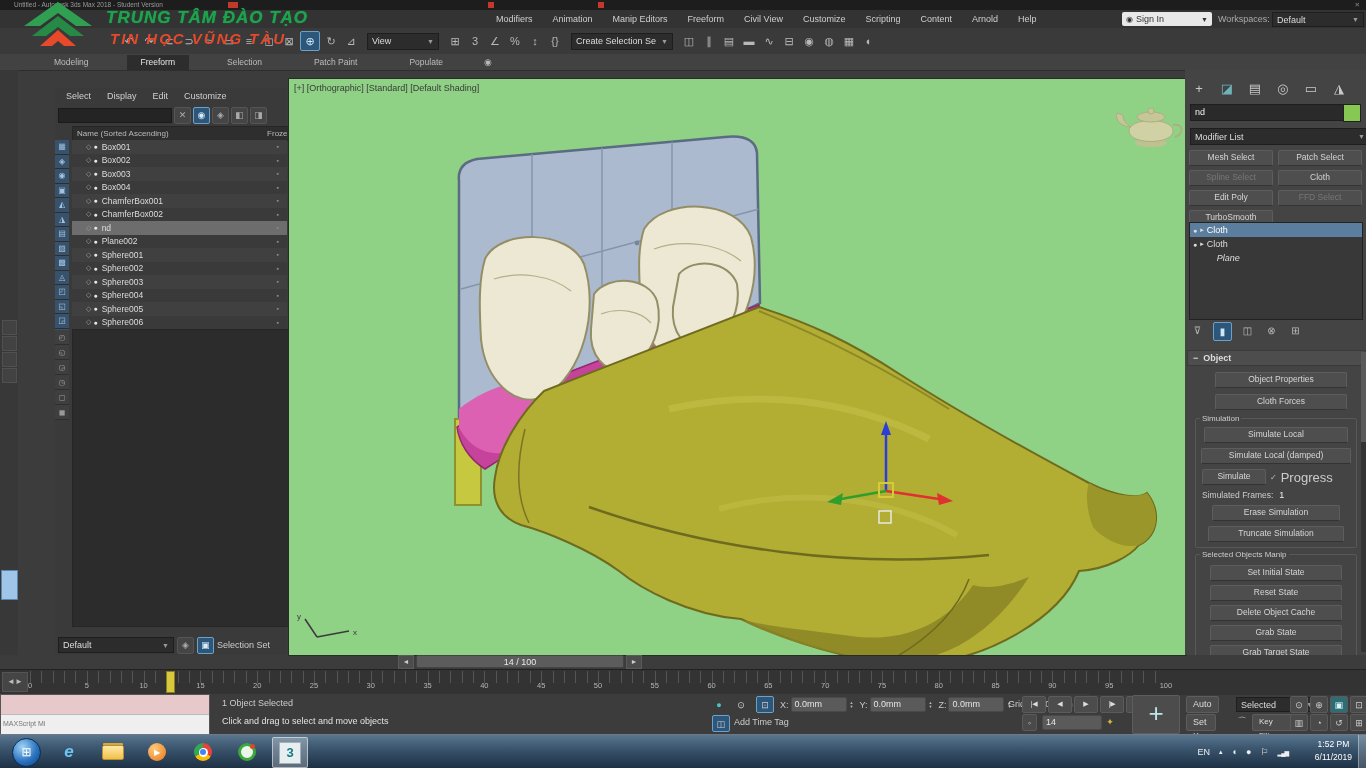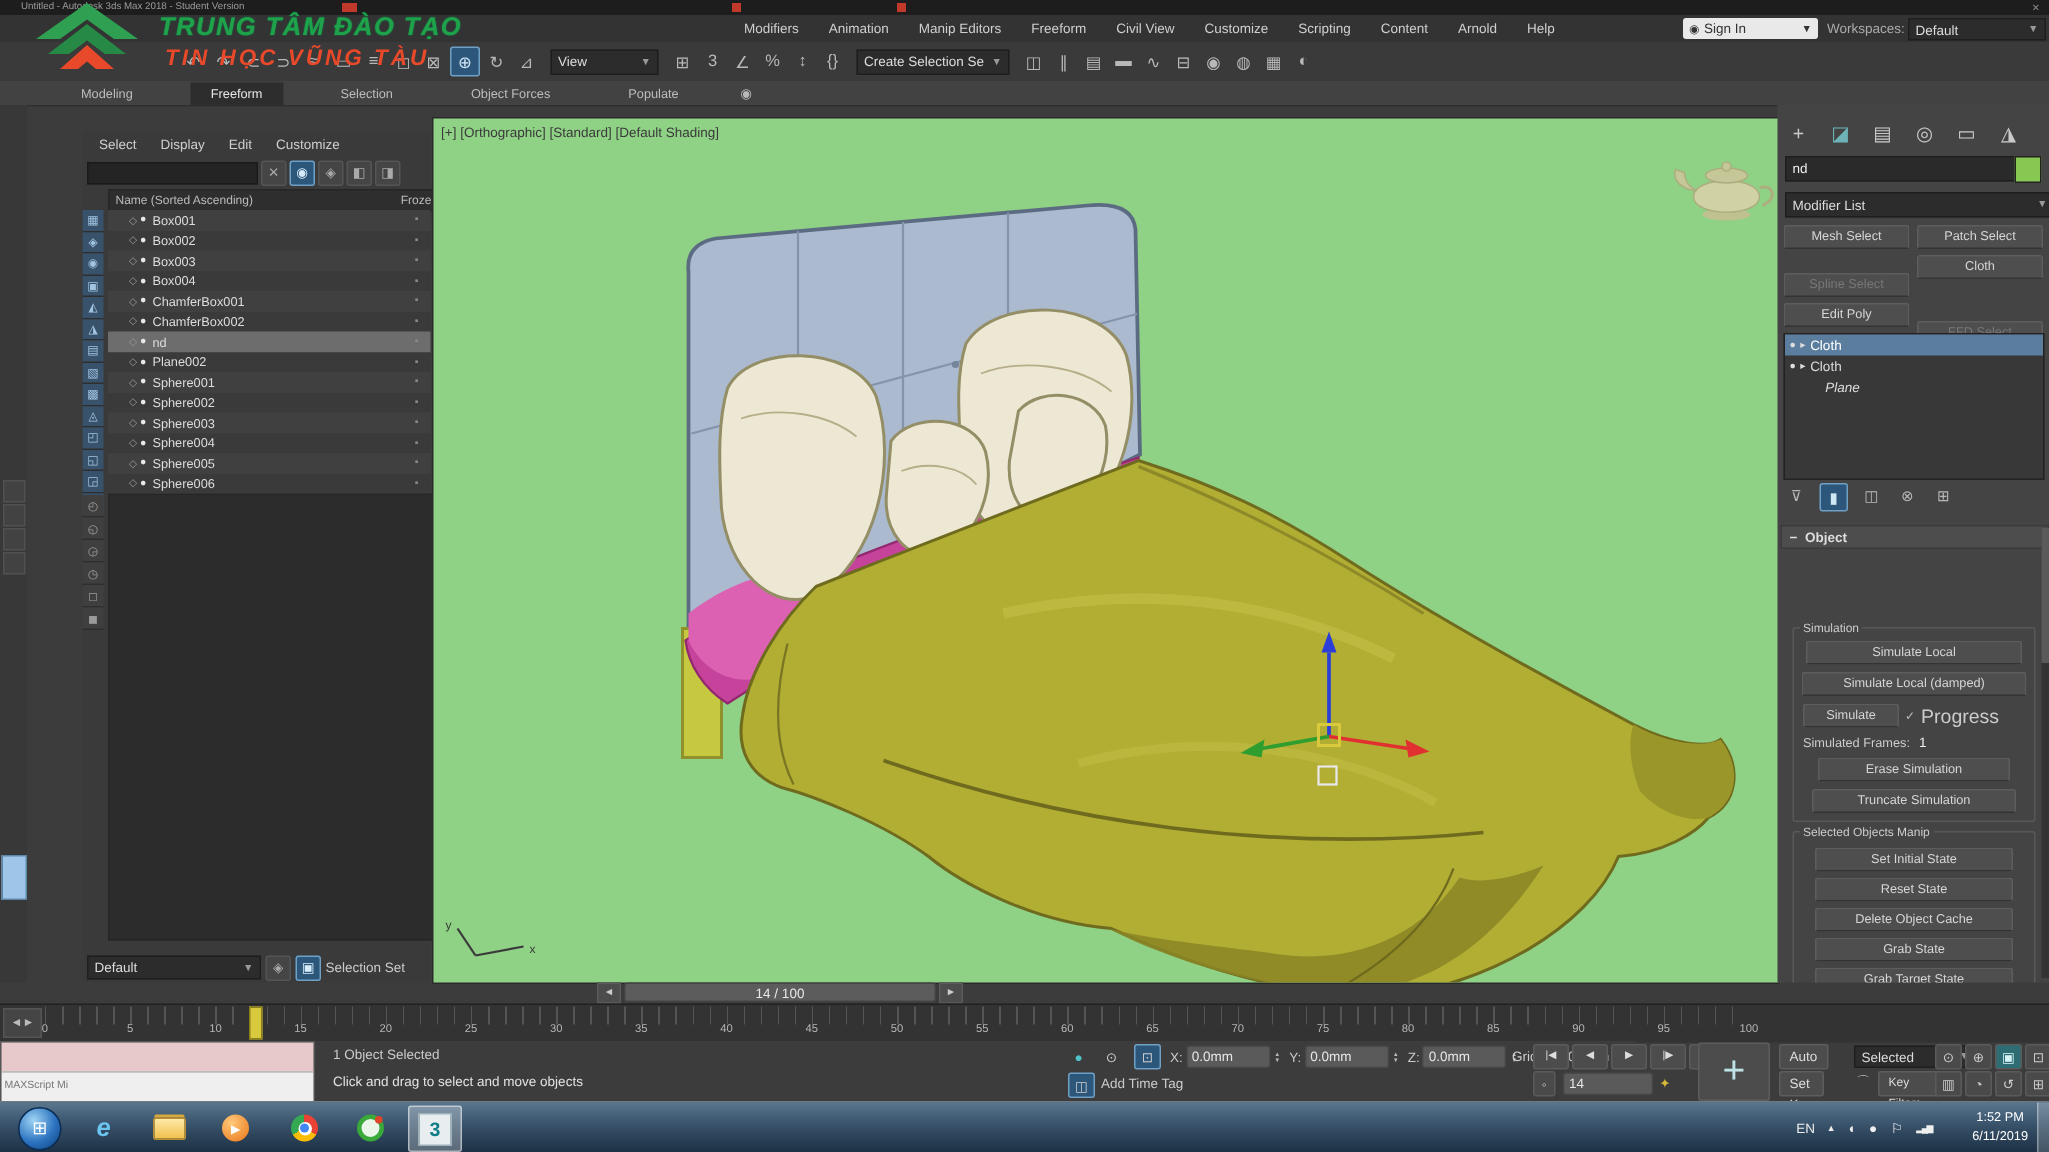--- a/index.html
+++ b/index.html
@@ -2,21 +2,21 @@
 <html><head>
 <meta charset="utf-8">
 <style>
   html,body{margin:0;padding:0;background:#222;}
   #app{position:relative;width:1366px;height:768px;overflow:hidden;font-family:"Liberation Sans",sans-serif;font-size:9px;color:#c8c8c8;background:#3c3c3c;}
   .ab{position:absolute;}
   .r{display:flex;align-items:center;}
   .ico{display:inline-flex;align-items:center;justify-content:center;width:18px;height:18px;color:#b8b8b8;font-size:11px;}
   .ico.hl{background:#2d577a;border:1px solid #6fa0c6;color:#cfe6f5;border-radius:2px;}
   .btn{background:#4e4e4e;border:1px solid #5d5d5d;border-bottom-color:#333;border-radius:2px;color:#d6d6d6;text-align:center;font-size:8.5px;line-height:13px;height:14px;}
-  .btn.dis{color:#777;margin-top:12px;}
+  .btn.dis{color:#777;}
   .dd{background:#2c2c2c;border:1px solid #1e1e1e;color:#ddd;display:flex;align-items:center;padding:0 4px;justify-content:space-between;}
   .car{color:#999;font-size:7px;}
   
   #titlebar{left:0;top:0;width:1366px;height:10px;background:#1d1d1d;color:#9a9a9a;font-size:6.5px;}
   .reddot{position:absolute;top:2px;width:10px;height:6px;background:#c0392b;}
   
   #menubar{left:0;top:10px;width:1366px;height:18px;background:#333;}
   #menus{position:absolute;left:488px;top:0;height:18px;display:flex;gap:4px;}
   .mitem{padding:0 8px;line-height:18px;color:#cfcfcf;}
   
@@ -208,21 +208,21 @@
         <span class="ico">◐</span>
       </div>
   </div>
 
   <div id="ribbon" class="ab r" style="padding-left:40px;gap:24px;">
     <div class="r" style="gap:24px;">
 
     <span class="rtab">Modeling</span>
         <span class="rtab active">Freeform</span>
         <span class="rtab">Selection</span>
-        <span class="rtab">Object Forces</span>
+        <span class="rtab">Patch Paint</span>
         <span class="rtab">Populate</span>
       </div>
     <span class="ico" style="width:14px;height:14px;font-size:9px;">◉</span>
   </div>
 
   <div id="ledge" class="ab">
     <span class="b" style="top:250px;"></span>
     <span class="b" style="top:266px;"></span>
     <span class="b" style="top:282px;"></span>
     <span class="b" style="top:298px;"></span>
@@ -516,20 +516,25 @@
     <span class="ico">⊽</span>
         <span class="ico hl">▮</span>
         <span class="ico">◫</span>
         <span class="ico">⊗</span>
         <span class="ico">⊞</span>
       </div>
     <div id="rollout">
       <span>−</span>
       <span>Object</span>
     </div>
+    <div class="ab" style="left:0;top:296px;width:176px;">
+
+    <div class="btn" style="margin:6px 14px 0 30px;">Object Properties</div>
+        <div class="btn" style="margin:6px 14px 0 30px;">Cloth Forces</div>
+      </div>
     <fieldset class="grpbox" style="left:10px;top:344px;width:152px;height:128px;">
       <legend>Simulation</legend>
       <div class="btn" style="margin:2px 4px;">Simulate Local</div>
       <div class="btn" style="margin:5px 1px;">Simulate Local (damped)</div>
       <div class="r" style="gap:4px;margin:5px 2px;">
         <div class="btn" style="width:62px;">Simulate</div>
         <span style="color:#bbb;font-size:8px;">✓</span>
         <span style="color:#ccc;font-size:13px;">Progress</span>
       </div>
       <div class="r" style="gap:6px;margin:5px 2px;">

